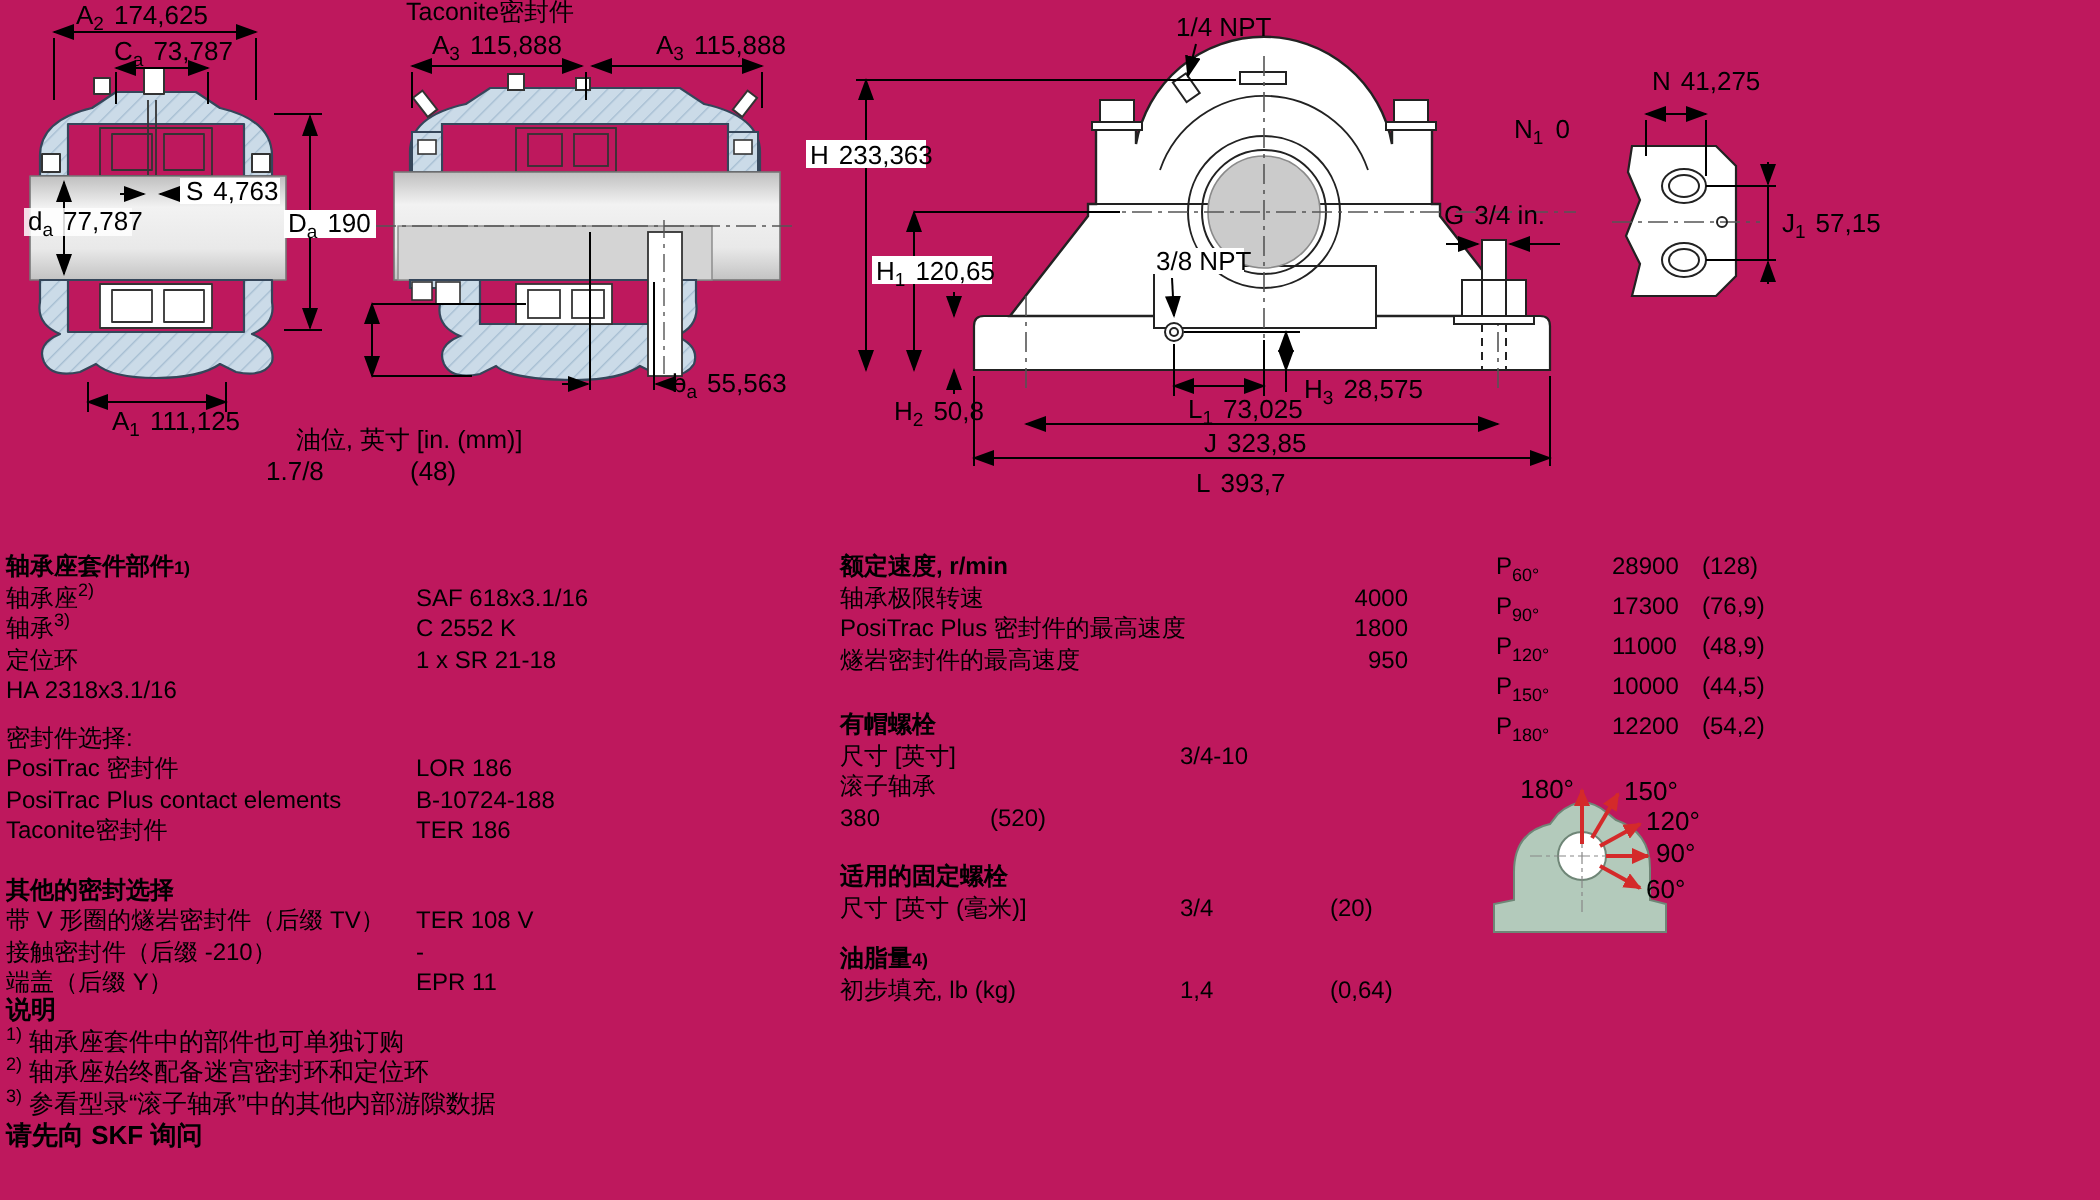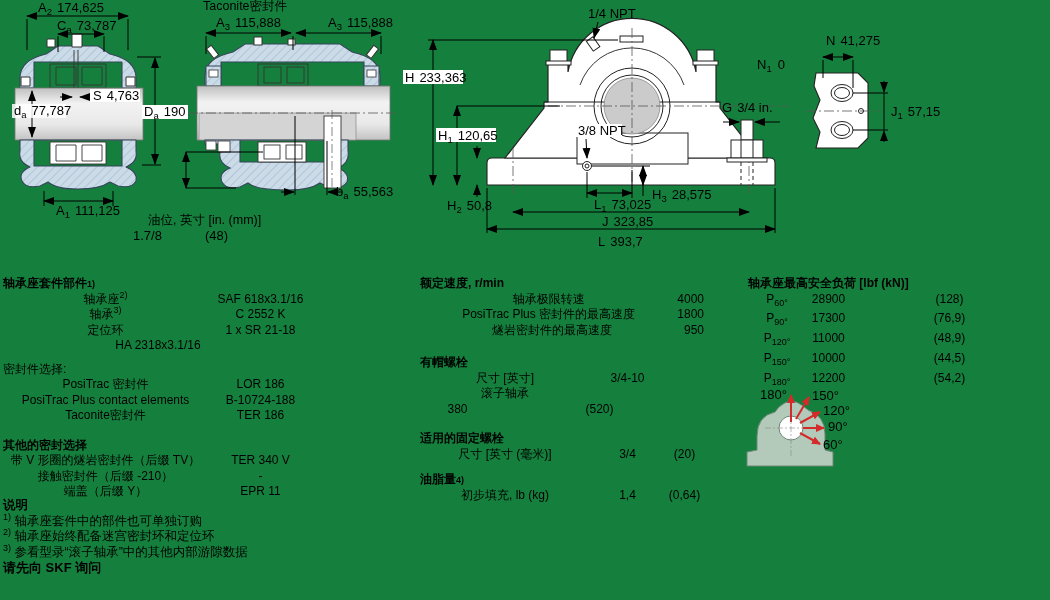--- a/index.html
+++ b/index.html
@@ -1,23 +1,23 @@
 <!DOCTYPE html>
 <html><head>
 <meta charset="utf-8">
 <style>
   html,body{margin:0;padding:0;background:#fff;}
   body{font-family:"Liberation Sans","DejaVu Sans",sans-serif;color:#000;}
-  #page{position:relative;width:1050px;height:600px;background:#15803d;overflow:hidden;}
+  #page{position:relative;width:1050px;height:600px;background:#be185d;overflow:hidden;}
   .abs{position:absolute;}
   svg text{font-family:"Liberation Sans","DejaVu Sans",sans-serif;font-size:13px;fill:#000;}
   svg text.cjk{font-size:12.5px;}
   svg .sb{font-size:9.5px;}
   .tbl{font-size:12px;line-height:15.5px;}
-  .row{display:flex;align-items:baseline;text-align:center;}
+  .row{display:flex;align-items:baseline;}
   .hdr{font-weight:bold;}
   sup{font-size:9px;line-height:0;}
   .lt-label{width:205px;flex:none;}
   .lt-val{flex:1;}
   .sp8{height:8px;} .sp14{height:14px;} .sp17{height:17px;} .sp10{height:10px;}
   .md-label{width:170px;flex:none;}
   .md-val{width:75px;flex:none;}
   .md-alt{flex:1;}
   .spd-label{flex:1;}
   .spd-val{flex:none;}
@@ -295,21 +295,21 @@
   <div class="row">
         <span class="lt-label">Taconite密封件</span>
         <span class="lt-val">TER 186</span>
       </div>
   <div class="sp14"></div>
   <div class="row hdr">
         <span>其他的密封选择</span>
       </div>
   <div class="row">
         <span class="lt-label">带 V 形圈的燧岩密封件（后缀 TV）</span>
-        <span class="lt-val">TER 340 V</span>
+        <span class="lt-val">TER 108 V</span>
       </div>
   <div class="row">
         <span class="lt-label">接触密封件（后缀 -210）</span>
         <span class="lt-val">-</span>
       </div>
   <div class="row">
         <span class="lt-label">端盖（后缀 Y）</span>
         <span class="lt-val">EPR 11</span>
       </div>
 </div>
@@ -363,23 +363,20 @@
         <sup>4)</sup>
       </div>
   <div class="row">
         <span class="md-label">初步填充, lb (kg)</span>
         <span class="md-val">1,4</span>
         <span class="md-alt">(0,64)</span>
       </div>
 </div>
 
 <div class="abs tbl" style="left:748px;top:276px;width:300px">
-  <div class="row hdr">
-        <span>轴承座最高安全负荷 [lbf (kN)]</span>
-      </div>
   <div class="row">
         <span class="ld-sym"><span>P</span><sub style="font-size:9px">60°</sub></span>
         <span class="ld-val">28900</span>
         <span class="ld-alt">(128)</span>
       </div>
   <div class="row">
         <span class="ld-sym"><span>P</span><sub style="font-size:9px">90°</sub></span>
         <span class="ld-val">17300</span>
         <span class="ld-alt">(76,9)</span>
       </div>

